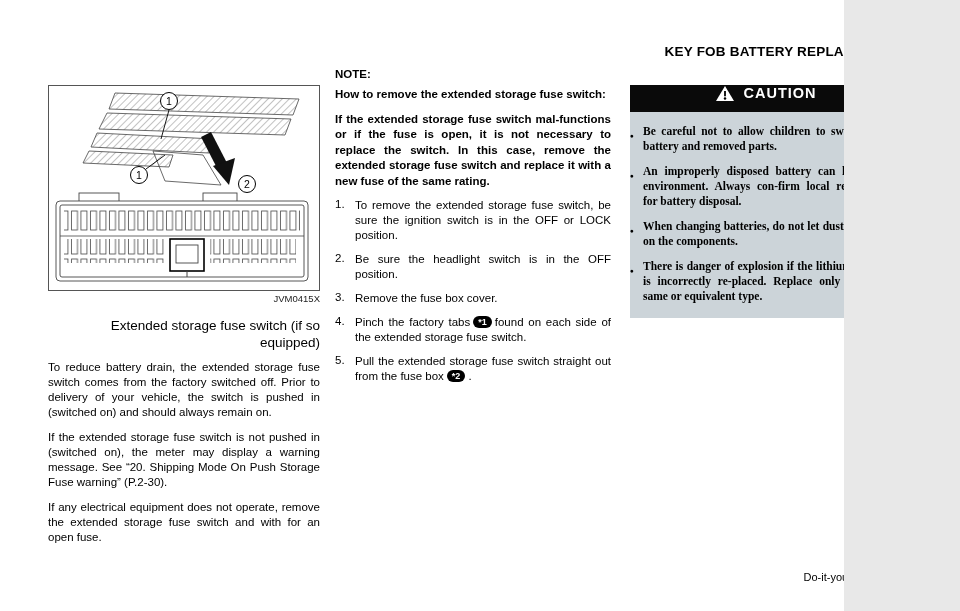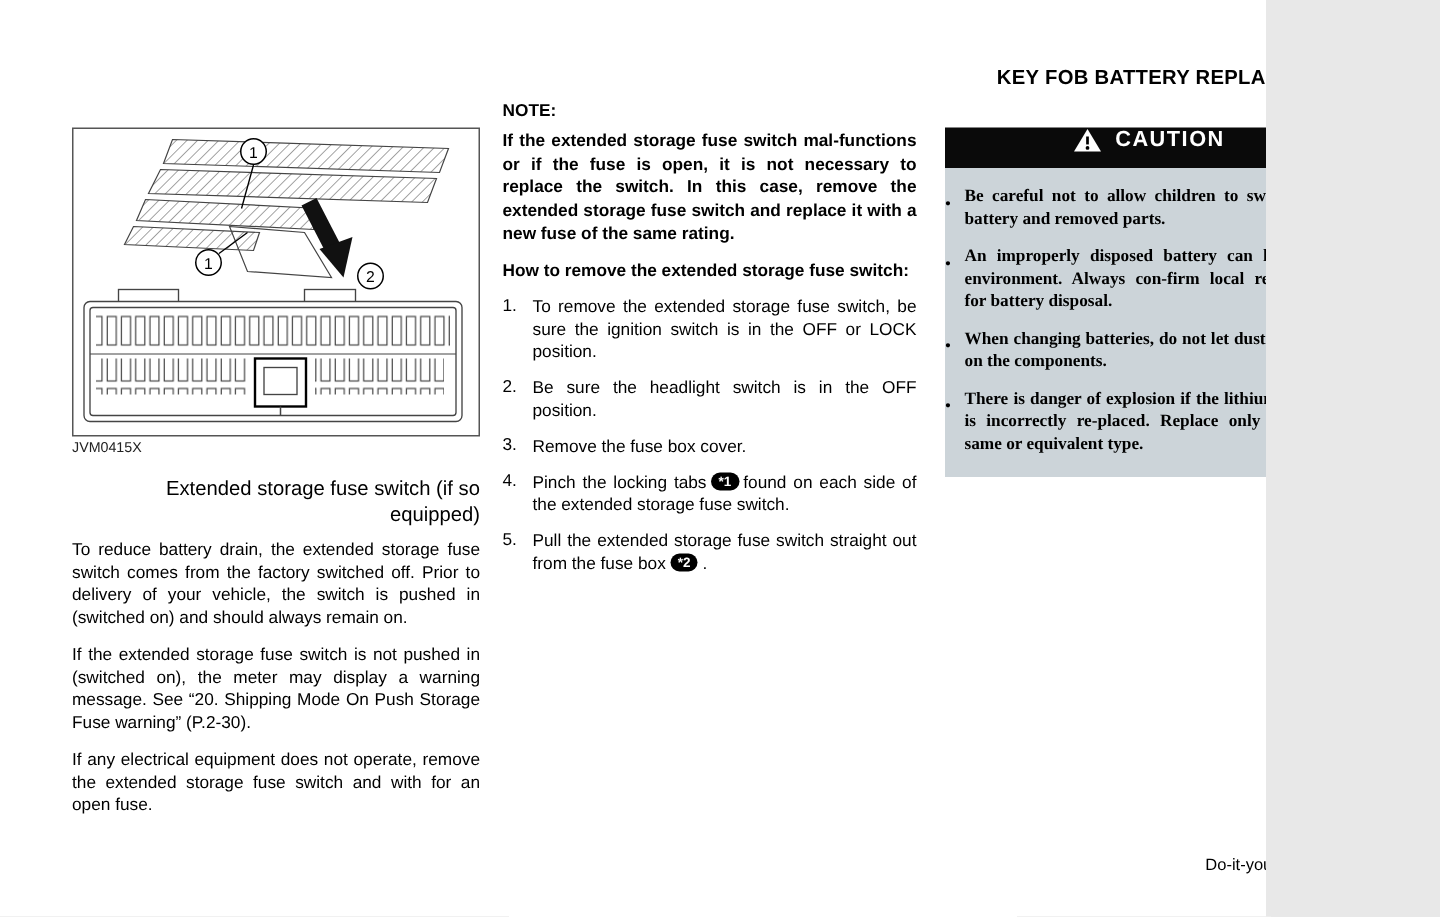--- a/index.html
+++ b/index.html
@@ -29,21 +29,21 @@
   .col-left { position: absolute; left: 48px; top: 85px; width: 272px; }
   .figure-box {
     margin: 0;
     border: 1px solid #555;
     height: 206px;
     box-sizing: border-box;
     padding: 3px 2px;
     background: #fff;
   }
   .figure-caption {
-    text-align: left;
+    text-align: right;
     font-size: 9.5px;
     color: #222;
     margin-top: 2px;
   }
   .section-heading {
     font-size: 13.5px;
     font-weight: 400;
     line-height: 17px;
     margin: 13px 0 9px 0;
     text-align: right;
@@ -201,40 +201,40 @@
     <div class="figure-caption">JVM0415X</div>
 
     <h2 class="section-heading">Extended storage fuse switch (if so equipped)</h2>
     <p>To reduce battery drain, the extended storage fuse switch comes from the factory switched off. Prior to delivery of your vehicle, the switch is pushed in (switched on) and should always remain on.</p>
     <p>If the extended storage fuse switch is not pushed in (switched on), the meter may display a warning message. See “20. Shipping Mode On Push Storage Fuse warning” (P.2-30).</p>
     <p>If any electrical equipment does not operate, remove the extended storage fuse switch and with for an open fuse.</p>
   </div>
 
   <div class="col-mid">
     <p class="note-label">NOTE:</p>
+    <p class="bold-par">How to remove the extended storage fuse switch:</p>
     <p class="bold-par">If the extended storage fuse switch mal-functions or if the fuse is open, it is not necessary to replace the switch. In this case, remove the extended storage fuse switch and replace it with a new fuse of the same rating.</p>
-    <p class="bold-par">How to remove the extended storage fuse switch:</p>
 
     <ol class="steps">
       <li>
         <span class="step-num">1.</span>
         <span class="step-body">To remove the extended storage fuse switch, be sure the ignition switch is in the OFF or LOCK position.</span>
       </li>
       <li>
         <span class="step-num">2.</span>
         <span class="step-body">Be sure the headlight switch is in the OFF position.</span>
       </li>
       <li>
         <span class="step-num">3.</span>
         <span class="step-body">Remove the fuse box cover.</span>
       </li>
       <li>
         <span class="step-num">4.</span>
         <span class="step-body">
-          <span>Pinch the locking tabs</span><span class="callout-badge">*1</span><span>found on each side of the extended storage fuse switch.</span>
+          <span>Pinch the factory tabs</span><span class="callout-badge">*1</span><span>found on each side of the extended storage fuse switch.</span>
         </span>
       </li>
       <li>
         <span class="step-num">5.</span>
         <span class="step-body">
           <span>Pull the extended storage fuse switch straight out from the fuse box</span><span class="callout-badge">*2</span><span>.</span>
         </span>
       </li>
     </ol>
   </div>

